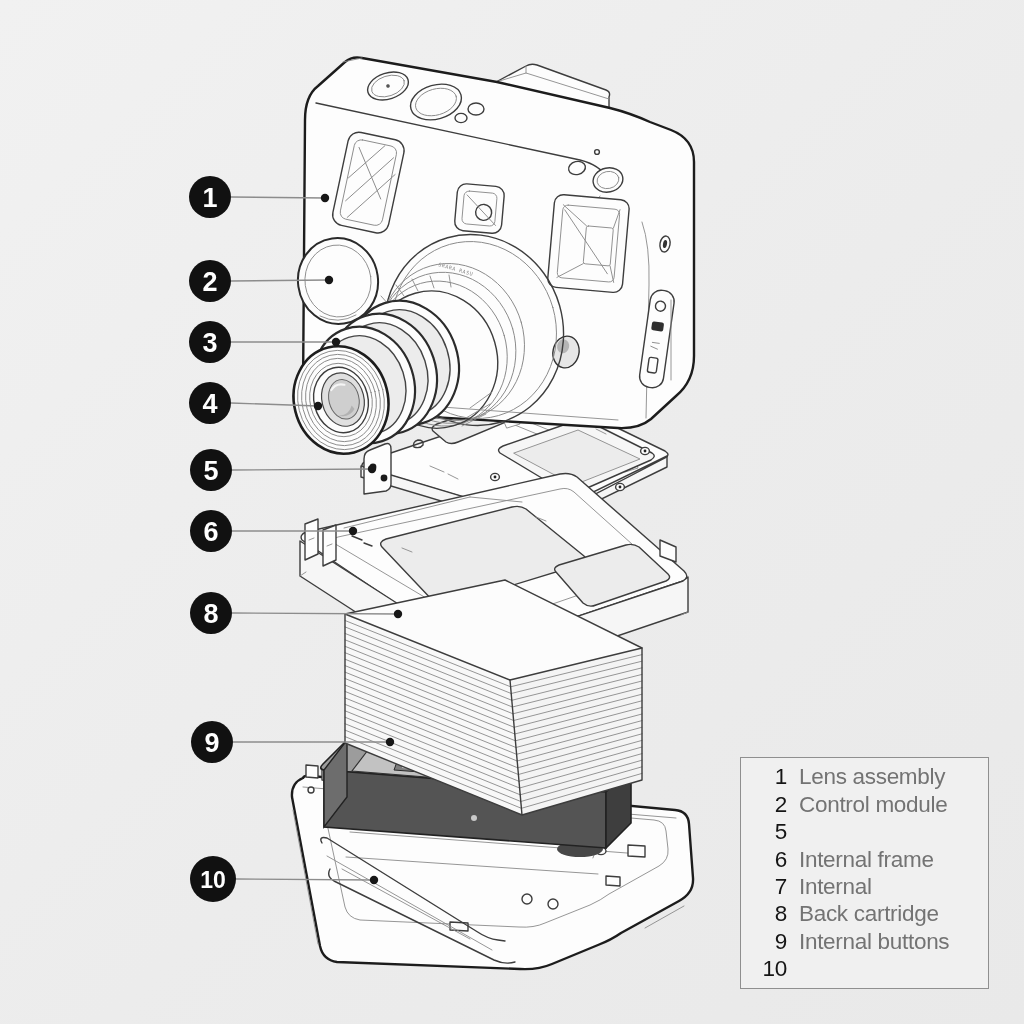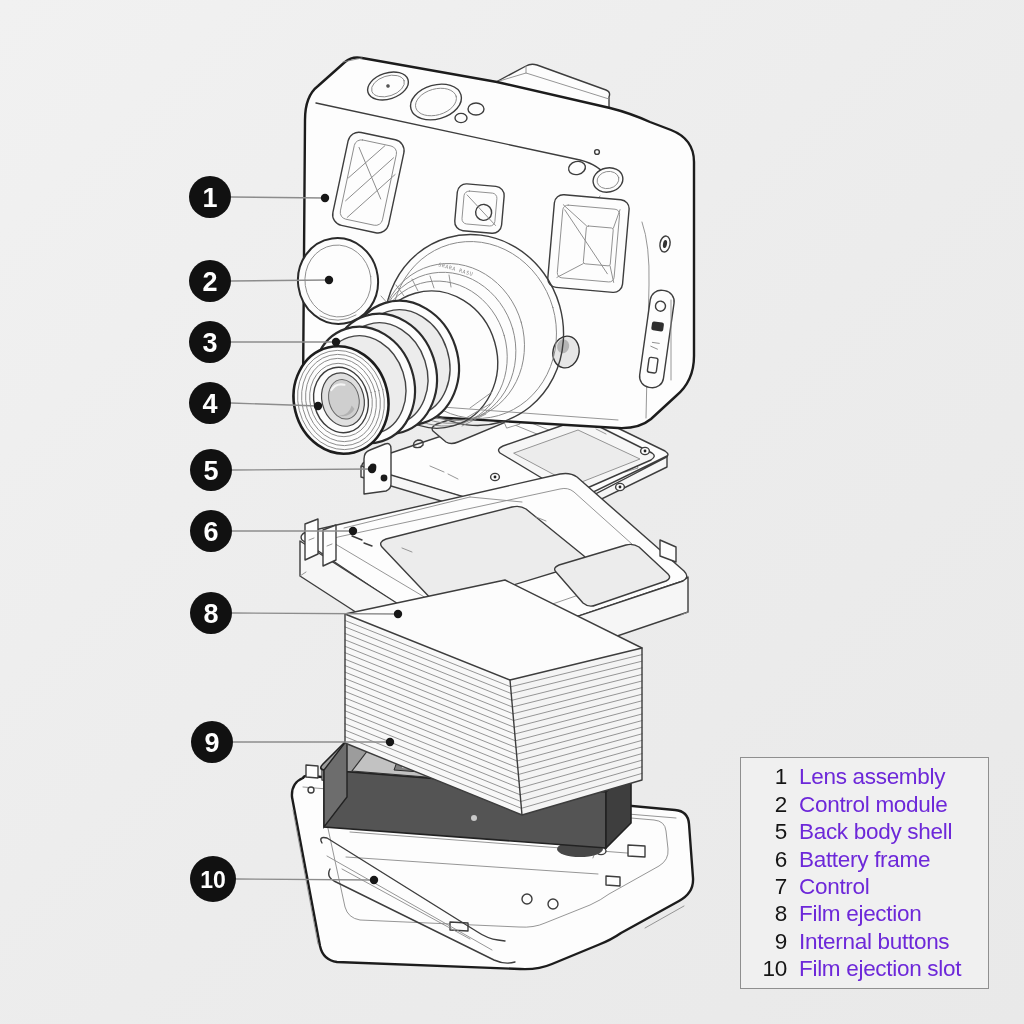--- a/index.html
+++ b/index.html
@@ -20,21 +20,21 @@
   .badge-num.small{font-size:23px;}
   .leader{stroke:#8c8c8c;stroke-width:1.4;}
   .dot{fill:#171717;}
   
   .legend{position:absolute;left:740px;top:757px;width:249px;height:232px;
     border:1.5px solid #8f8f8f;background:#f0f0f0;box-sizing:border-box;
     display:flex;flex-direction:column;justify-content:center;padding:4px 0 4px 10px;}
   .legend-row{display:flex;align-items:baseline;height:27.4px;line-height:27.4px;}
   .lnum{display:inline-block;width:36px;text-align:right;margin-right:12px;
     font-size:22.5px;color:#151515;letter-spacing:-0.3px;}
-  .llabel{font-size:22.5px;color:#6d28d9;letter-spacing:-0.3px;white-space:nowrap;}
+  .llabel{font-size:22.5px;color:#737373;letter-spacing:-0.3px;white-space:nowrap;}
   .microtext{font-size:5px;fill:#8a8a8a;letter-spacing:0.6px;
     font-family:"DejaVu Sans Mono",monospace;}
 </style>
 </head>
 <body>
 
 <div class="stage">
 <svg width="1024" height="1024" viewBox="0 0 1024 1024">
 
   <g>
@@ -319,36 +319,34 @@
     <div class="legend-row">
       <span class="lnum">1</span>
       <span class="llabel">Lens assembly</span>
     </div>
     <div class="legend-row">
       <span class="lnum">2</span>
       <span class="llabel">Control module</span>
     </div>
     <div class="legend-row">
       <span class="lnum">5</span>
-      <span class="llabel">Back body shell</span>
     </div>
     <div class="legend-row">
       <span class="lnum">6</span>
-      <span class="llabel">Battery frame</span>
+      <span class="llabel">Internal frame</span>
     </div>
     <div class="legend-row">
       <span class="lnum">7</span>
-      <span class="llabel">Control</span>
+      <span class="llabel">Internal</span>
     </div>
     <div class="legend-row">
       <span class="lnum">8</span>
-      <span class="llabel">Film ejection</span>
+      <span class="llabel">Back cartridge</span>
     </div>
     <div class="legend-row">
       <span class="lnum">9</span>
       <span class="llabel">Internal buttons</span>
     </div>
     <div class="legend-row">
       <span class="lnum">10</span>
-      <span class="llabel">Film ejection slot</span>
     </div>
   </div>
 </div>
 
 </body></html>

